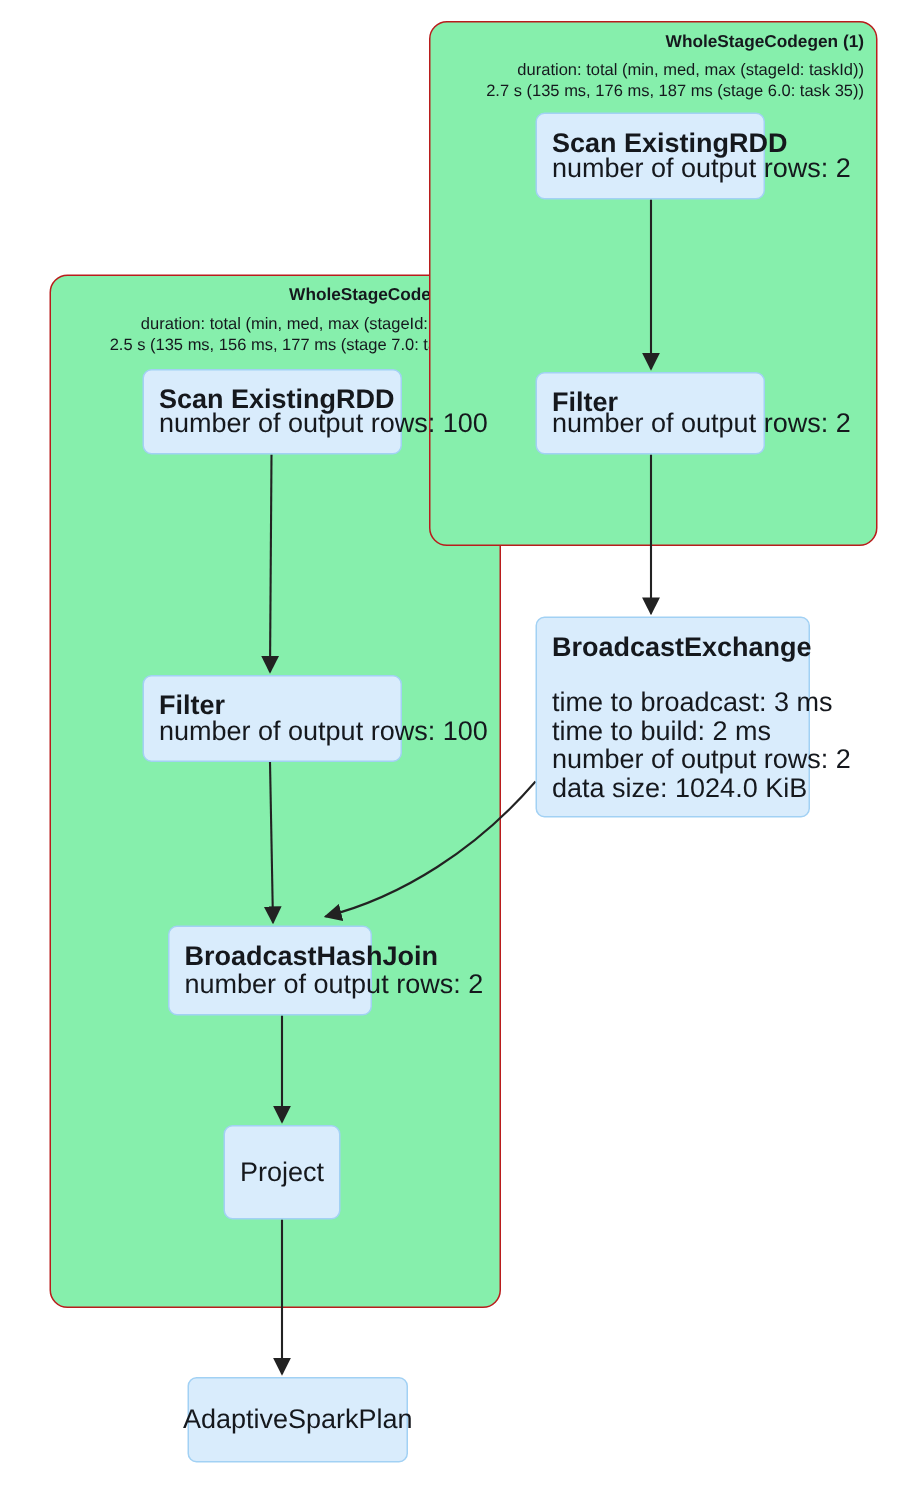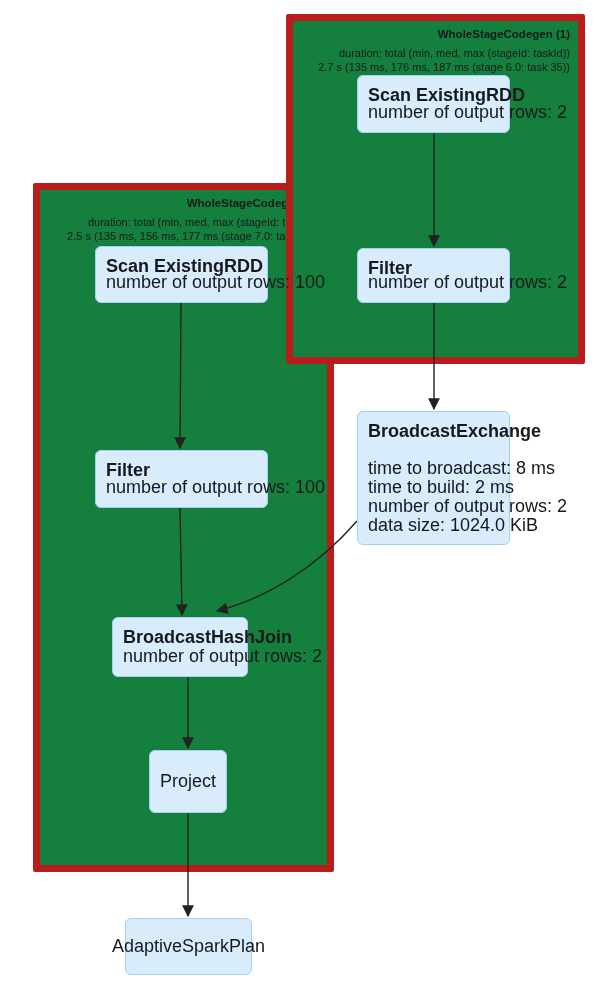--- a/index.html
+++ b/index.html
@@ -7,23 +7,23 @@
     position: relative;
     width: 614px;
     height: 997px;
     background: #ffffff;
     overflow: hidden;
     font-family: "Liberation Sans", sans-serif;
     color: #15181d;
   }
   .cluster {
     position: absolute;
-    background: #15803d;
-    border: 7px solid #b91c1c;
-    border-radius: 2px;
+    background: #86efac;
+    border: 1px solid #b91c1c;
+    border-radius: 12px;
     box-sizing: border-box;
   }
   .cluster-header {
     padding: 7px 8px 0 8px;
     text-align: right;
     white-space: nowrap;
   }
   .cluster-title {
     font-weight: bold;
     font-size: 11.5px;
@@ -116,24 +116,24 @@
   <div class="node" style="left:357px; top:75px; width:153px; height:58px;">
     <div class="node-title">Scan ExistingRDD</div>
     <div class="node-metric-bottom">number of output rows: 2</div>
   </div>
 
   <div class="node" style="left:357px; top:248px; width:153px; height:55px;">
     <div class="node-title">Filter</div>
     <div class="node-metric-bottom">number of output rows: 2</div>
   </div>
 
-  <div class="node" style="left:357px; top:411px; width:153px; height:134px;">
+  <div class="node" style="left:357px; top:411px; width:183px; height:134px;">
     <div class="node-title">BroadcastExchange</div>
     <div class="node-metrics">
-      <div>time to broadcast: 8 ms</div>
+      <div>time to broadcast: 3 ms</div>
       <div>time to build: 2 ms</div>
       <div>number of output rows: 2</div>
       <div>data size: 1024.0 KiB</div>
     </div>
   </div>
 
   <div class="node" style="left:95px; top:246px; width:173px; height:57px;">
     <div class="node-title">Scan ExistingRDD</div>
     <div class="node-metric-bottom">number of output rows: 100</div>
   </div>
@@ -145,17 +145,17 @@
 
   <div class="node" style="left:112px; top:617px; width:136px; height:60px;">
     <div class="node-title">BroadcastHashJoin</div>
     <div class="node-metric-bottom">number of output rows: 2</div>
   </div>
 
   <div class="node node-centered" style="left:149px; top:750px; width:78px; height:63px;">
     <span>Project</span>
   </div>
 
-  <div class="node node-centered" style="left:125px; top:918px; width:127px; height:57px;">
+  <div class="node node-centered" style="left:125px; top:918px; width:147px; height:57px;">
     <span>AdaptiveSparkPlan</span>
   </div>
 
 </div>
 
 </body></html>

